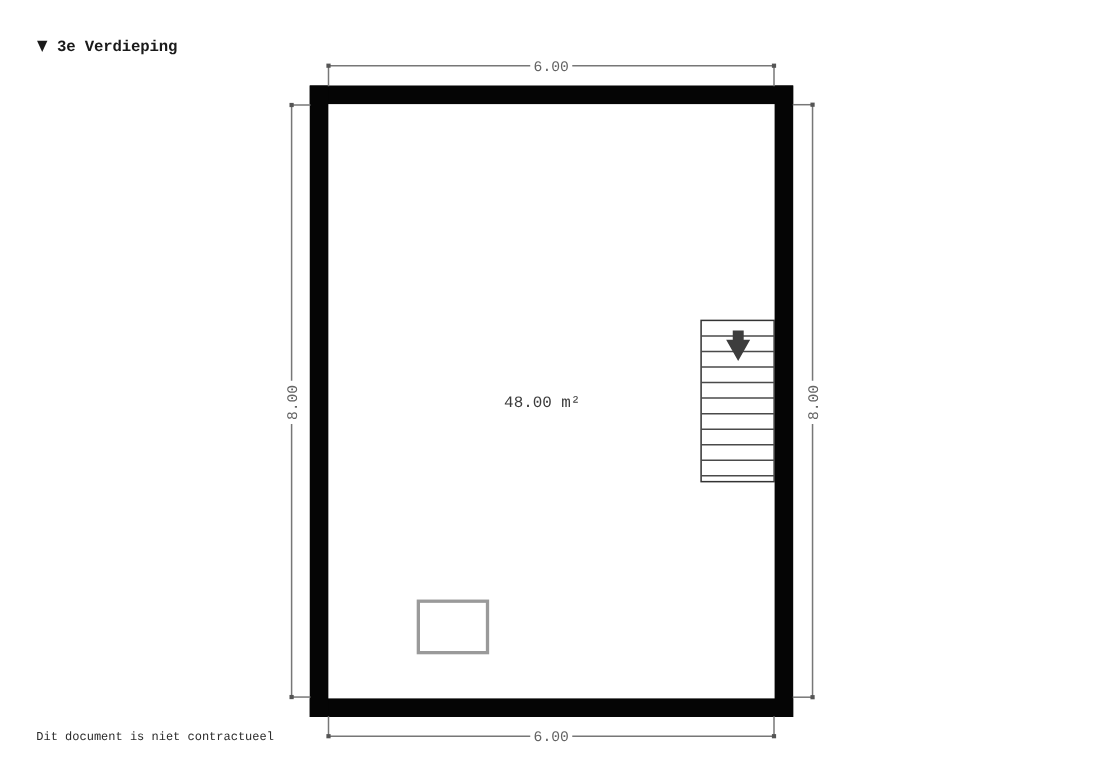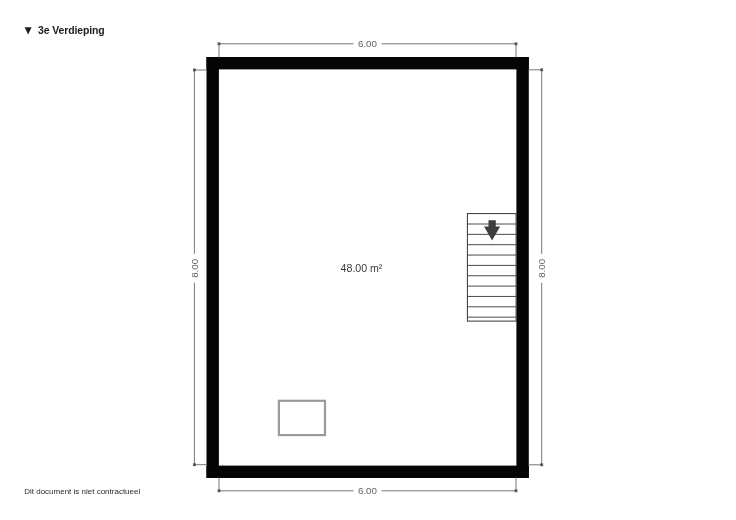--- a/index.html
+++ b/index.html
@@ -1,17 +1,17 @@
 <!DOCTYPE html>
 <html><head>
 <meta charset="utf-8">
 <style>
   html,body{margin:0;padding:0;background:#ffffff;}
   #page{position:relative;width:736px;height:520px;background:#ec4899;overflow:hidden;
-        font-family:Liberation Sans, sans-serif;}
+        font-family:Liberation Mono, monospace;}
   svg{display:block;}
 </style>
 </head>
 <body>
 <div id="page">
 <svg width="736" height="520" viewBox="0 0 736 520" xmlns="http://www.w3.org/2000/svg">
 
   <rect x="0" y="0" width="736" height="520" fill="#ffffff"></rect>
 
   <path d="M24.7 27.2 L31.6 27.2 L28.15 34.6 Z" fill="#1a1a1a"></path>

